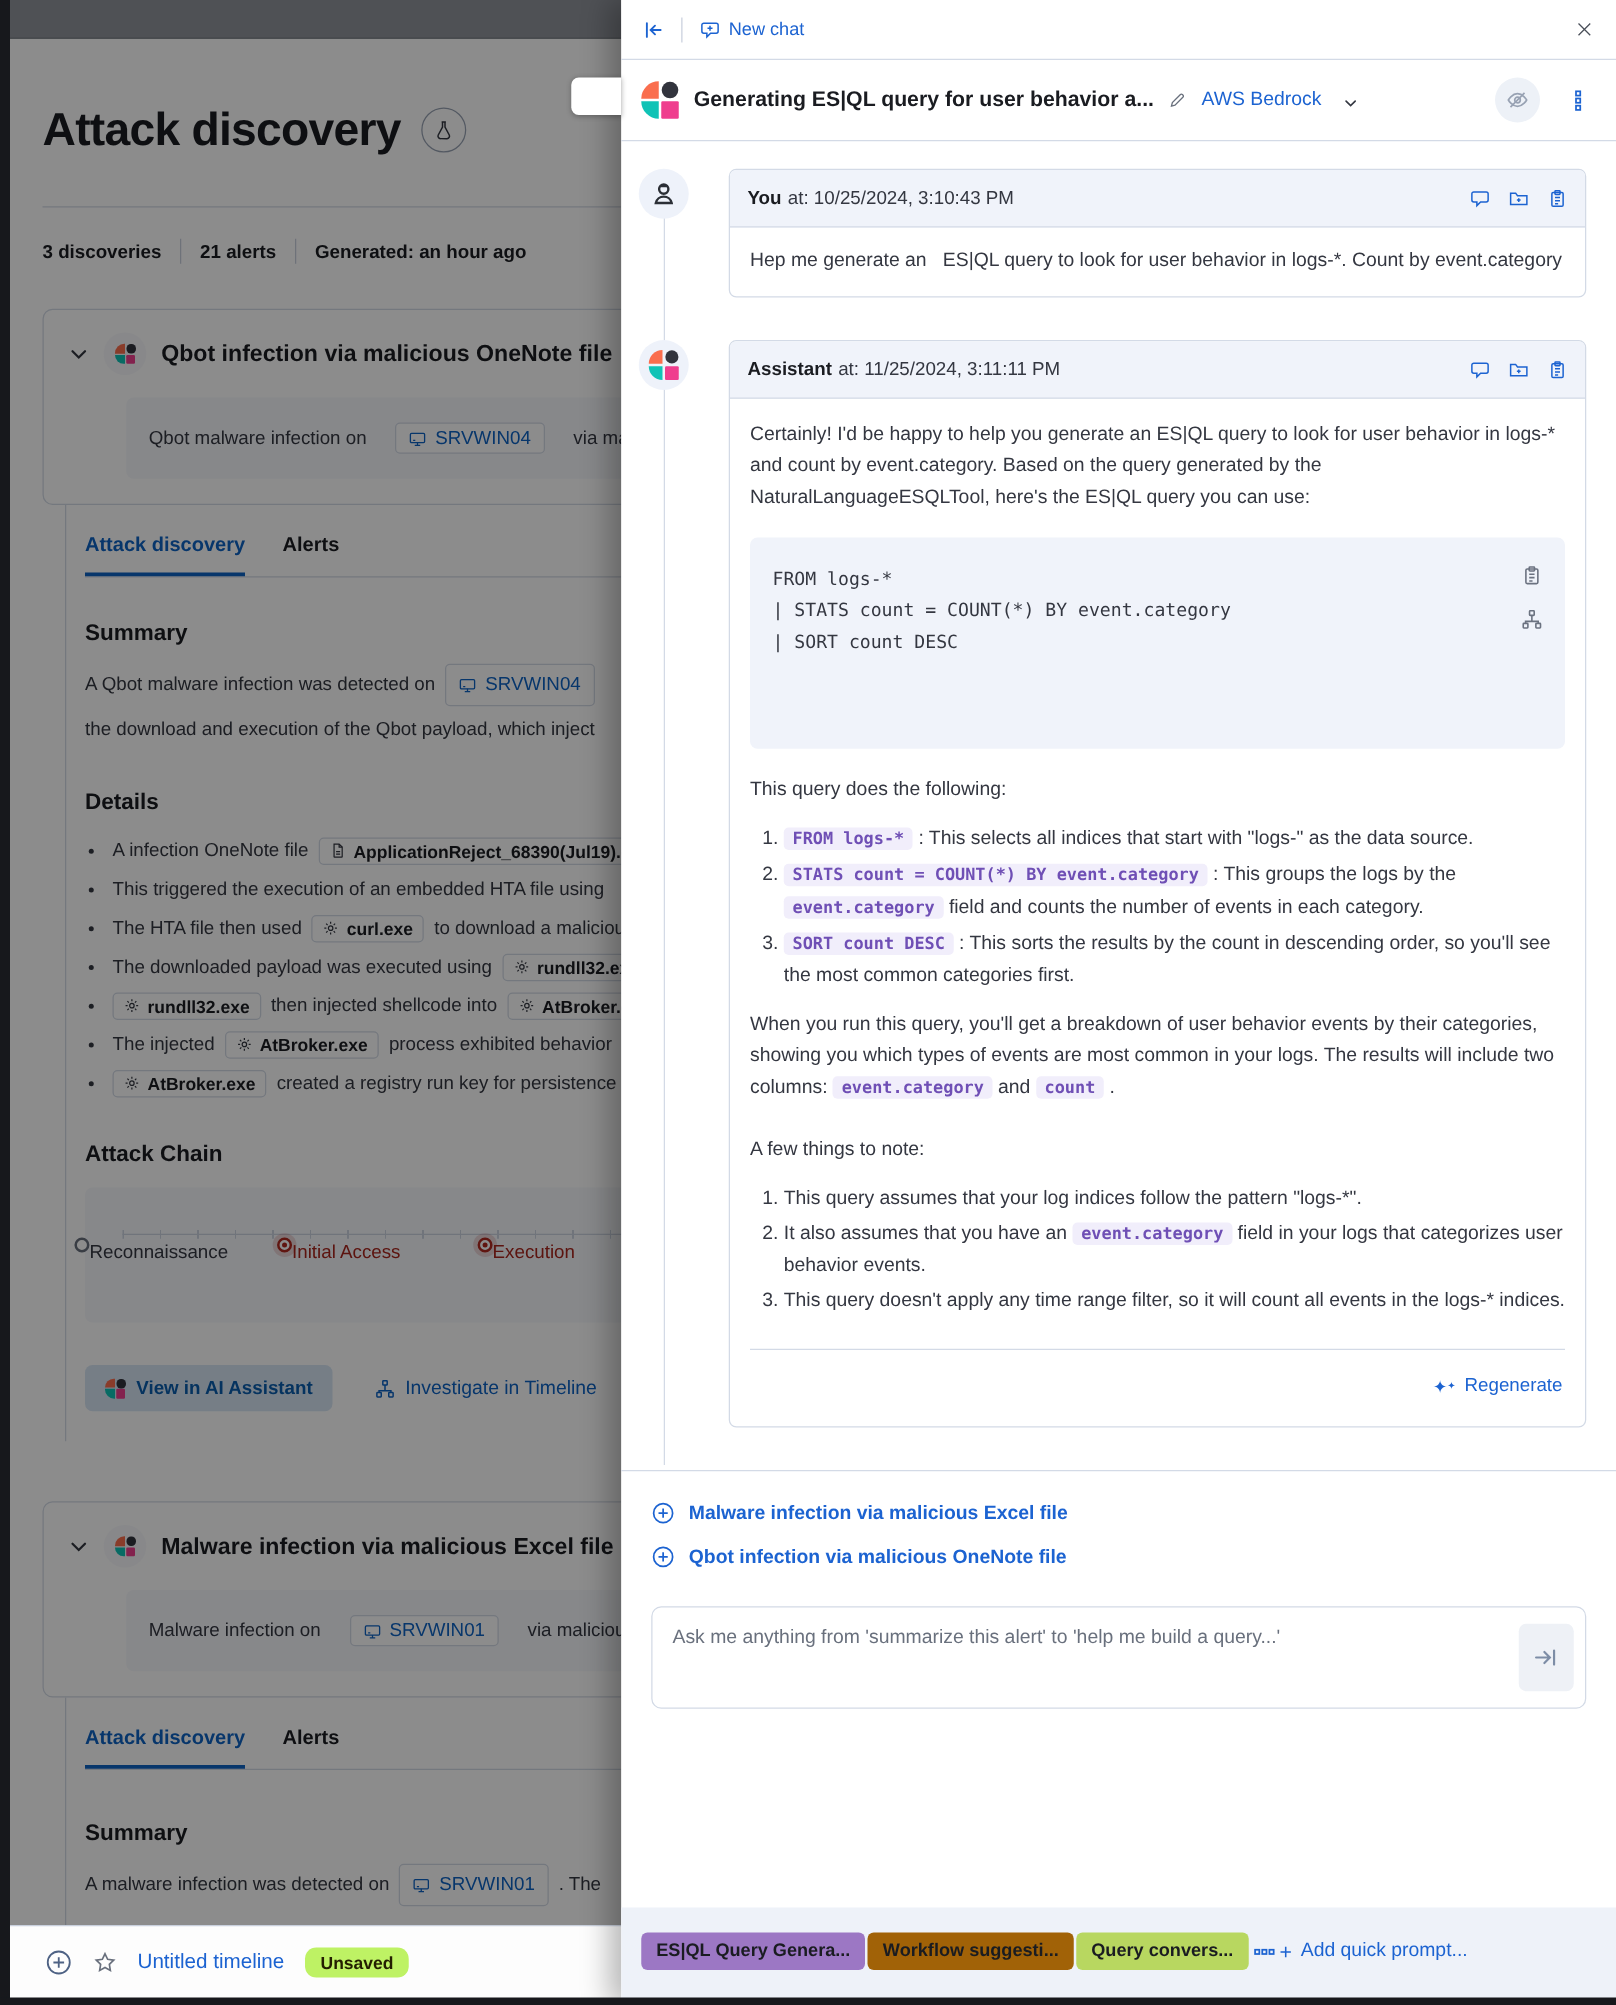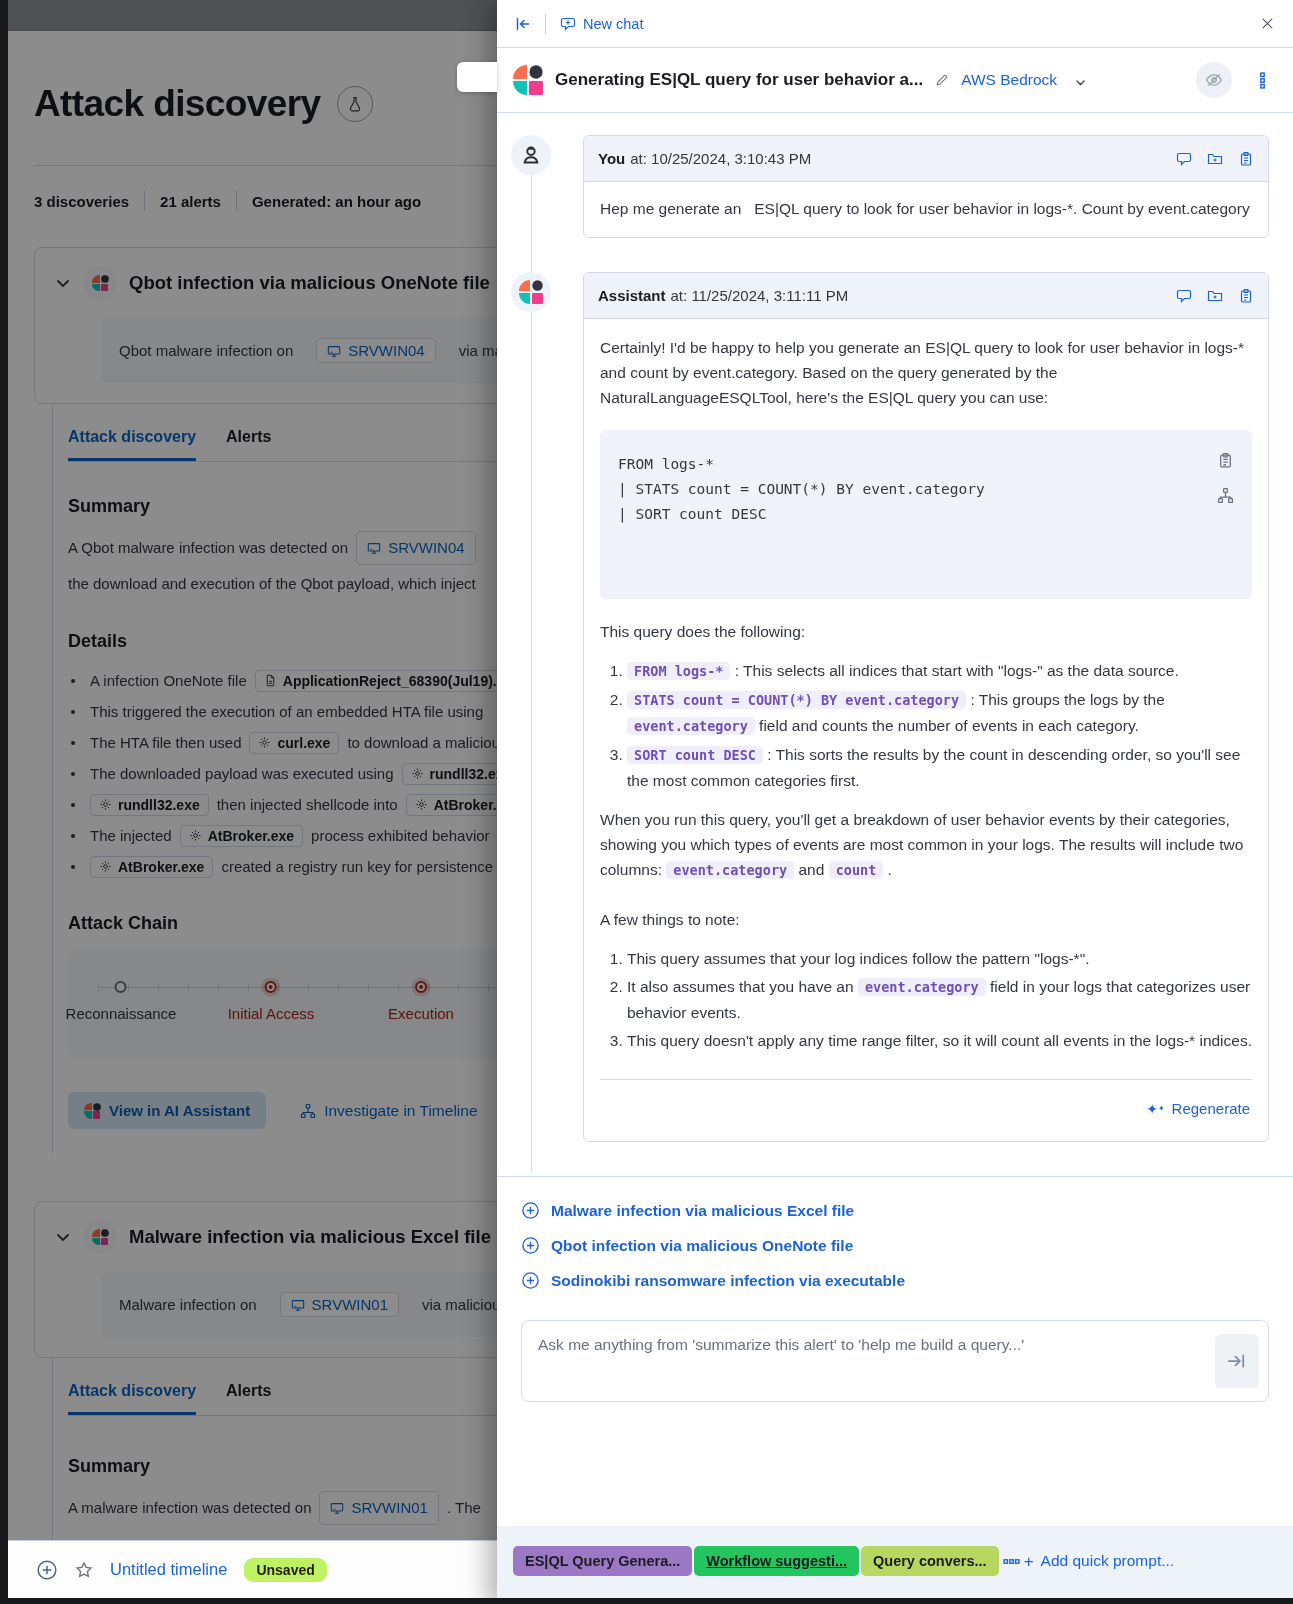--- a/index.html
+++ b/index.html
@@ -45,21 +45,21 @@
   .bullets li{display:flex;align-items:center;gap:8px;white-space:nowrap;margin-top:6px;font-size:15px;min-height:25px}
   .bdot{width:4px;height:4px;border-radius:50%;background:#343741;margin:0 7px 0 3px;flex:none}
   .pbadge,.fbadge{display:inline-flex;align-items:center;gap:6px;border:1px solid #d3dae6;border-radius:4px;
     background:#fff;padding:2px 8px;font-weight:700;font-size:14px;color:#1a1c21;white-space:nowrap}
   .pbadge svg,.fbadge svg{color:#343741}
 
   .chain-box{width:840px;background:#f6f7fc;border-radius:6px;margin-top:16px;position:relative;height:108px;box-sizing:border-box}
   .chain-track{position:absolute;left:30px;right:0;top:34px;height:7px;
     background:linear-gradient(#ccd3e0,#ccd3e0) 0 50%/100% 1px no-repeat,
                repeating-linear-gradient(to right,#ccd3e0 0 1px,transparent 1px 30px)}
-  .node{position:absolute;top:31px;display:flex;flex-direction:column;align-items:center;transform:translateX(-50%)}
+  .node{position:absolute;top:31px;display:flex;flex-direction:row;align-items:center;transform:translateX(-50%)}
   .nd{width:12px;height:12px;border-radius:50%;background:#fff;box-sizing:border-box;display:flex;align-items:center;justify-content:center}
   .node.inactive .nd{border:2px solid #69707d}
   .node.active .nd{border:2px solid #b0281f;box-shadow:0 0 0 3.5px rgba(176,40,31,.16)}
   .node.active .nd i{width:4px;height:4px;border-radius:50%;background:#b0281f}
   .nlabel{margin-top:12px;font-size:15px;white-space:nowrap}
   .node.inactive .nlabel{color:#343741}
   .node.active .nlabel{color:#a8251c}
 
   .actions{display:flex;align-items:center;gap:34px;margin-top:34px}
   .btn-ai{display:inline-flex;align-items:center;gap:9px;background:#d8e6f5;border-radius:6px;
@@ -662,45 +662,36 @@
     </div>
     <div class="sugg-row">
       <span>
           <svg width="19" height="19" viewBox="0 0 18 18" fill="none" stroke="currentColor" stroke-width="1.3">
             <circle cx="9" cy="9" r="7.2"></circle>
             <path d="M9 5.5v7M5.5 9h7"></path>
           </svg>
         </span>
       <span>Qbot infection via malicious OneNote file</span>
     </div>
-    <div class="sugg-row">
-      <span>
-          <svg width="19" height="19" viewBox="0 0 18 18" fill="none" stroke="currentColor" stroke-width="1.3">
-            <circle cx="9" cy="9" r="7.2"></circle>
-            <path d="M9 5.5v7M5.5 9h7"></path>
-          </svg>
-        </span>
-      <span>Sodinokibi ransomware infection via executable</span>
-    </div>
   </div>
 
   <div class="prompt-wrap">
     <textarea class="prompt" placeholder="Ask me anything from 'summarize this alert' to 'help me build a query...'" style=""></textarea>
     <span class="send-btn">
       <span>
         <svg width="20" height="20" viewBox="0 0 16 16" fill="none" stroke="currentColor" stroke-width="1.4" stroke-linecap="round">
             <path d="M1.5 8h8.5M6.8 4.5L10.3 8l-3.5 3.5M13 3.5v9"></path>
           </svg>
       </span>
     </span>
   </div>
 
   <div class="footer">
     <span class="pill" style="background: rgb(156, 119, 196);">ES|QL Query Genera...</span>
-    <span class="pill" style="background: #22c55e; text-decoration: underline;">Workflow suggesti...</span>
+    <span class="pill" style="background: #a16207;">Workflow suggesti...</span>
     <span class="pill" style="background: rgb(184, 215, 96);">Query convers...</span>
     <span class="boxes-h">
       <svg width="17" height="13" viewBox="0 0 16 10" fill="none" stroke="currentColor" stroke-width="1.3">
           <rect x="1" y="3.4" width="3.2" height="3.2"></rect>
           <rect x="6.4" y="3.4" width="3.2" height="3.2"></rect>
           <rect x="11.8" y="3.4" width="3.2" height="3.2"></rect>
         </svg>
     </span>
     <span class="add-qp">
       <span class="plusch">+</span>

